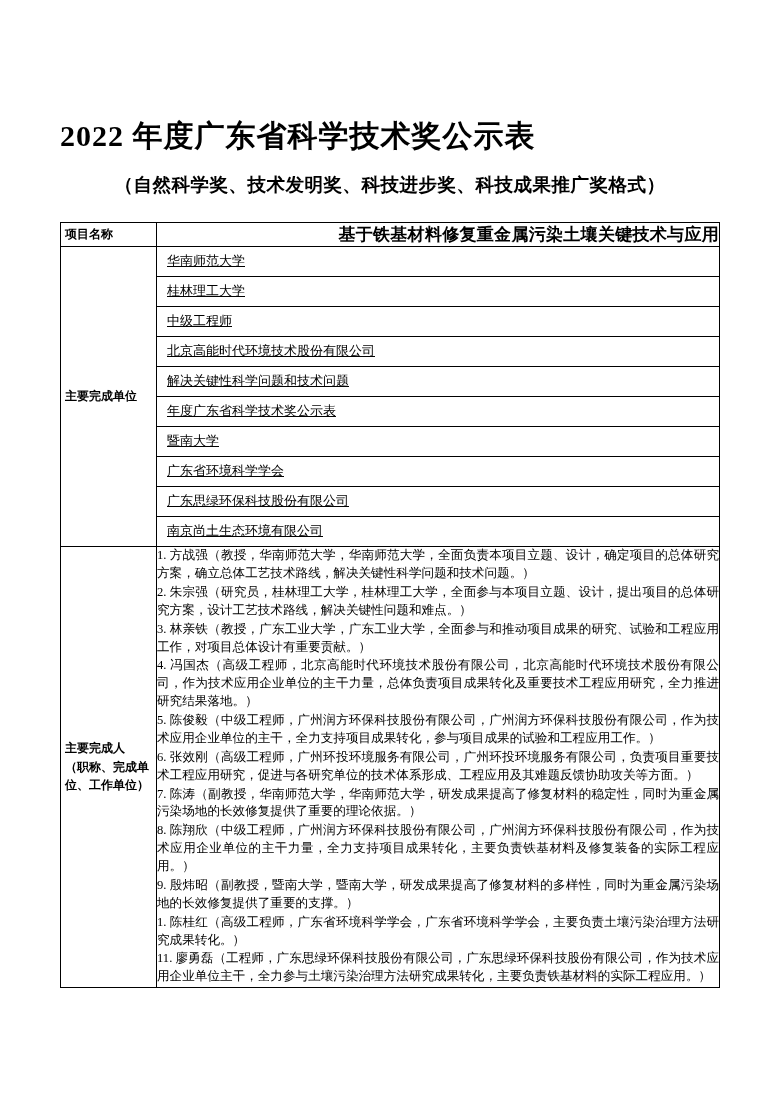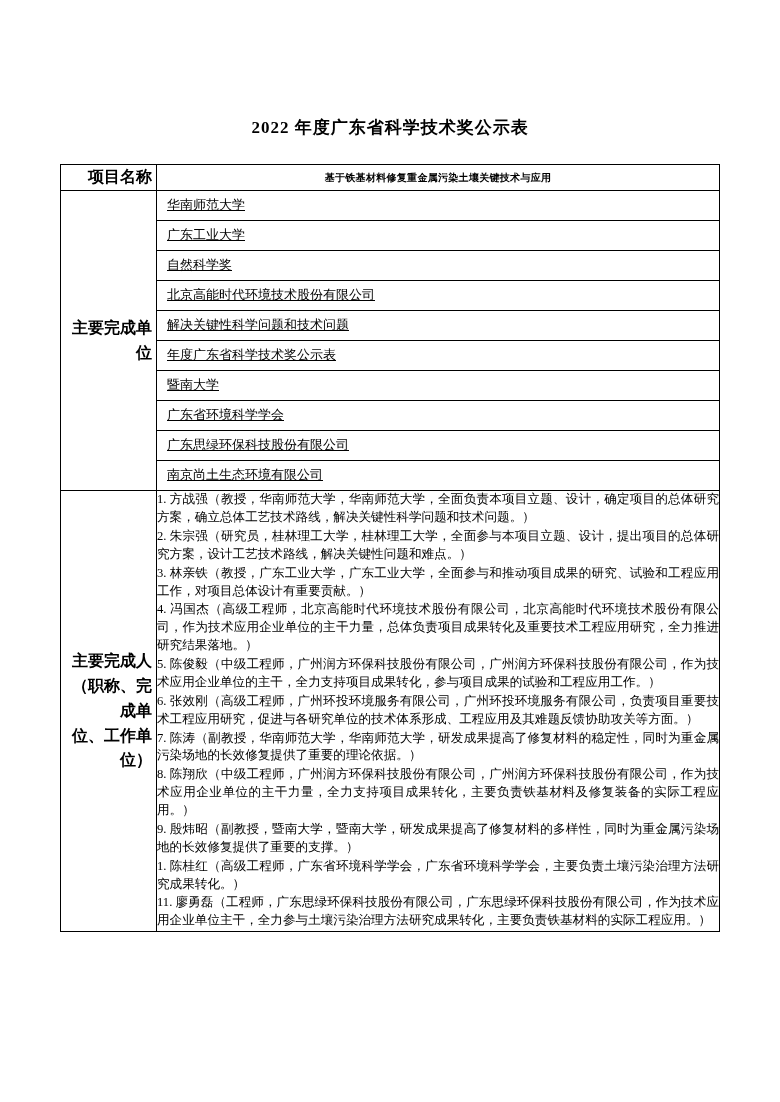--- a/index.html
+++ b/index.html
@@ -16,22 +16,21 @@
     overflow: hidden;
   }
   .page {
     width: 780px;
     height: 1102px;
     box-sizing: border-box;
     padding: 0 60px;
     position: relative;
   }
   .title {
-    text-align: center;
-    font-size: 17px;
+    font-size: 30px;
     font-weight: bold;
     letter-spacing: 1px;
     margin-top: 118px;
     line-height: 1.2;
   }
   .subtitle {
     text-align: center;
     font-size: 18.5px;
     font-weight: bold;
     letter-spacing: 0.5px;
@@ -44,33 +43,33 @@
     width: 100%;
     table-layout: fixed;
   }
   table.doc td {
     border: 1px solid #000000;
     vertical-align: middle;
     padding: 0;
   }
   .label-cell {
     width: 96px;
-    text-align: right;
-    font-size: 16px;
+    text-align: left;
+    font-size: 12px;
     font-weight: bold;
     line-height: 1.55;
     padding: 6px 2px;
   }
   .label-cell .lbl-inner {
     display: block;
     padding: 0 4px;
   }
   .proj-name-cell {
-    text-align: center;
-    font-size: 10px;
+    text-align: right;
+    font-size: 17px;
     font-weight: bold;
     padding: 10px 6px;
     letter-spacing: 0.3px;
   }
   .units-cell {
     padding: 0;
   }
   .unit-row {
     border-bottom: 1px solid #000000;
     font-size: 13px;
@@ -94,41 +93,42 @@
     margin: 0 0 1px 0;
     text-indent: 0;
   }
 </style>
 </head>
 <body>
 
 <div class="page">
 
   <div class="title">2022 年度广东省科学技术奖公示表</div>
+  <div class="subtitle">（自然科学奖、技术发明奖、科技进步奖、科技成果推广奖格式）</div>
 
   <table class="doc">
     <colgroup>
       <col style="width:96px">
       <col>
     </colgroup>
     <tbody>
       <tr>
         <td class="label-cell">
           <span class="lbl-inner">项目名称</span>
         </td>
         <td class="proj-name-cell">基于铁基材料修复重金属污染土壤关键技术与应用</td>
       </tr>
       <tr>
         <td class="label-cell">
           <span class="lbl-inner">主要完成单位</span>
         </td>
         <td class="units-cell">
           <div class="unit-row">华南师范大学</div>
-          <div class="unit-row">广东工业大学</div>
-          <div class="unit-row">自然科学奖</div>
+          <div class="unit-row">桂林理工大学</div>
+          <div class="unit-row">中级工程师</div>
           <div class="unit-row">北京高能时代环境技术股份有限公司</div>
           <div class="unit-row">解决关键性科学问题和技术问题</div>
           <div class="unit-row">年度广东省科学技术奖公示表</div>
           <div class="unit-row">暨南大学</div>
           <div class="unit-row">广东省环境科学学会</div>
           <div class="unit-row">广东思绿环保科技股份有限公司</div>
           <div class="unit-row">南京尚土生态环境有限公司</div>
         </td>
       </tr>
       <tr>

